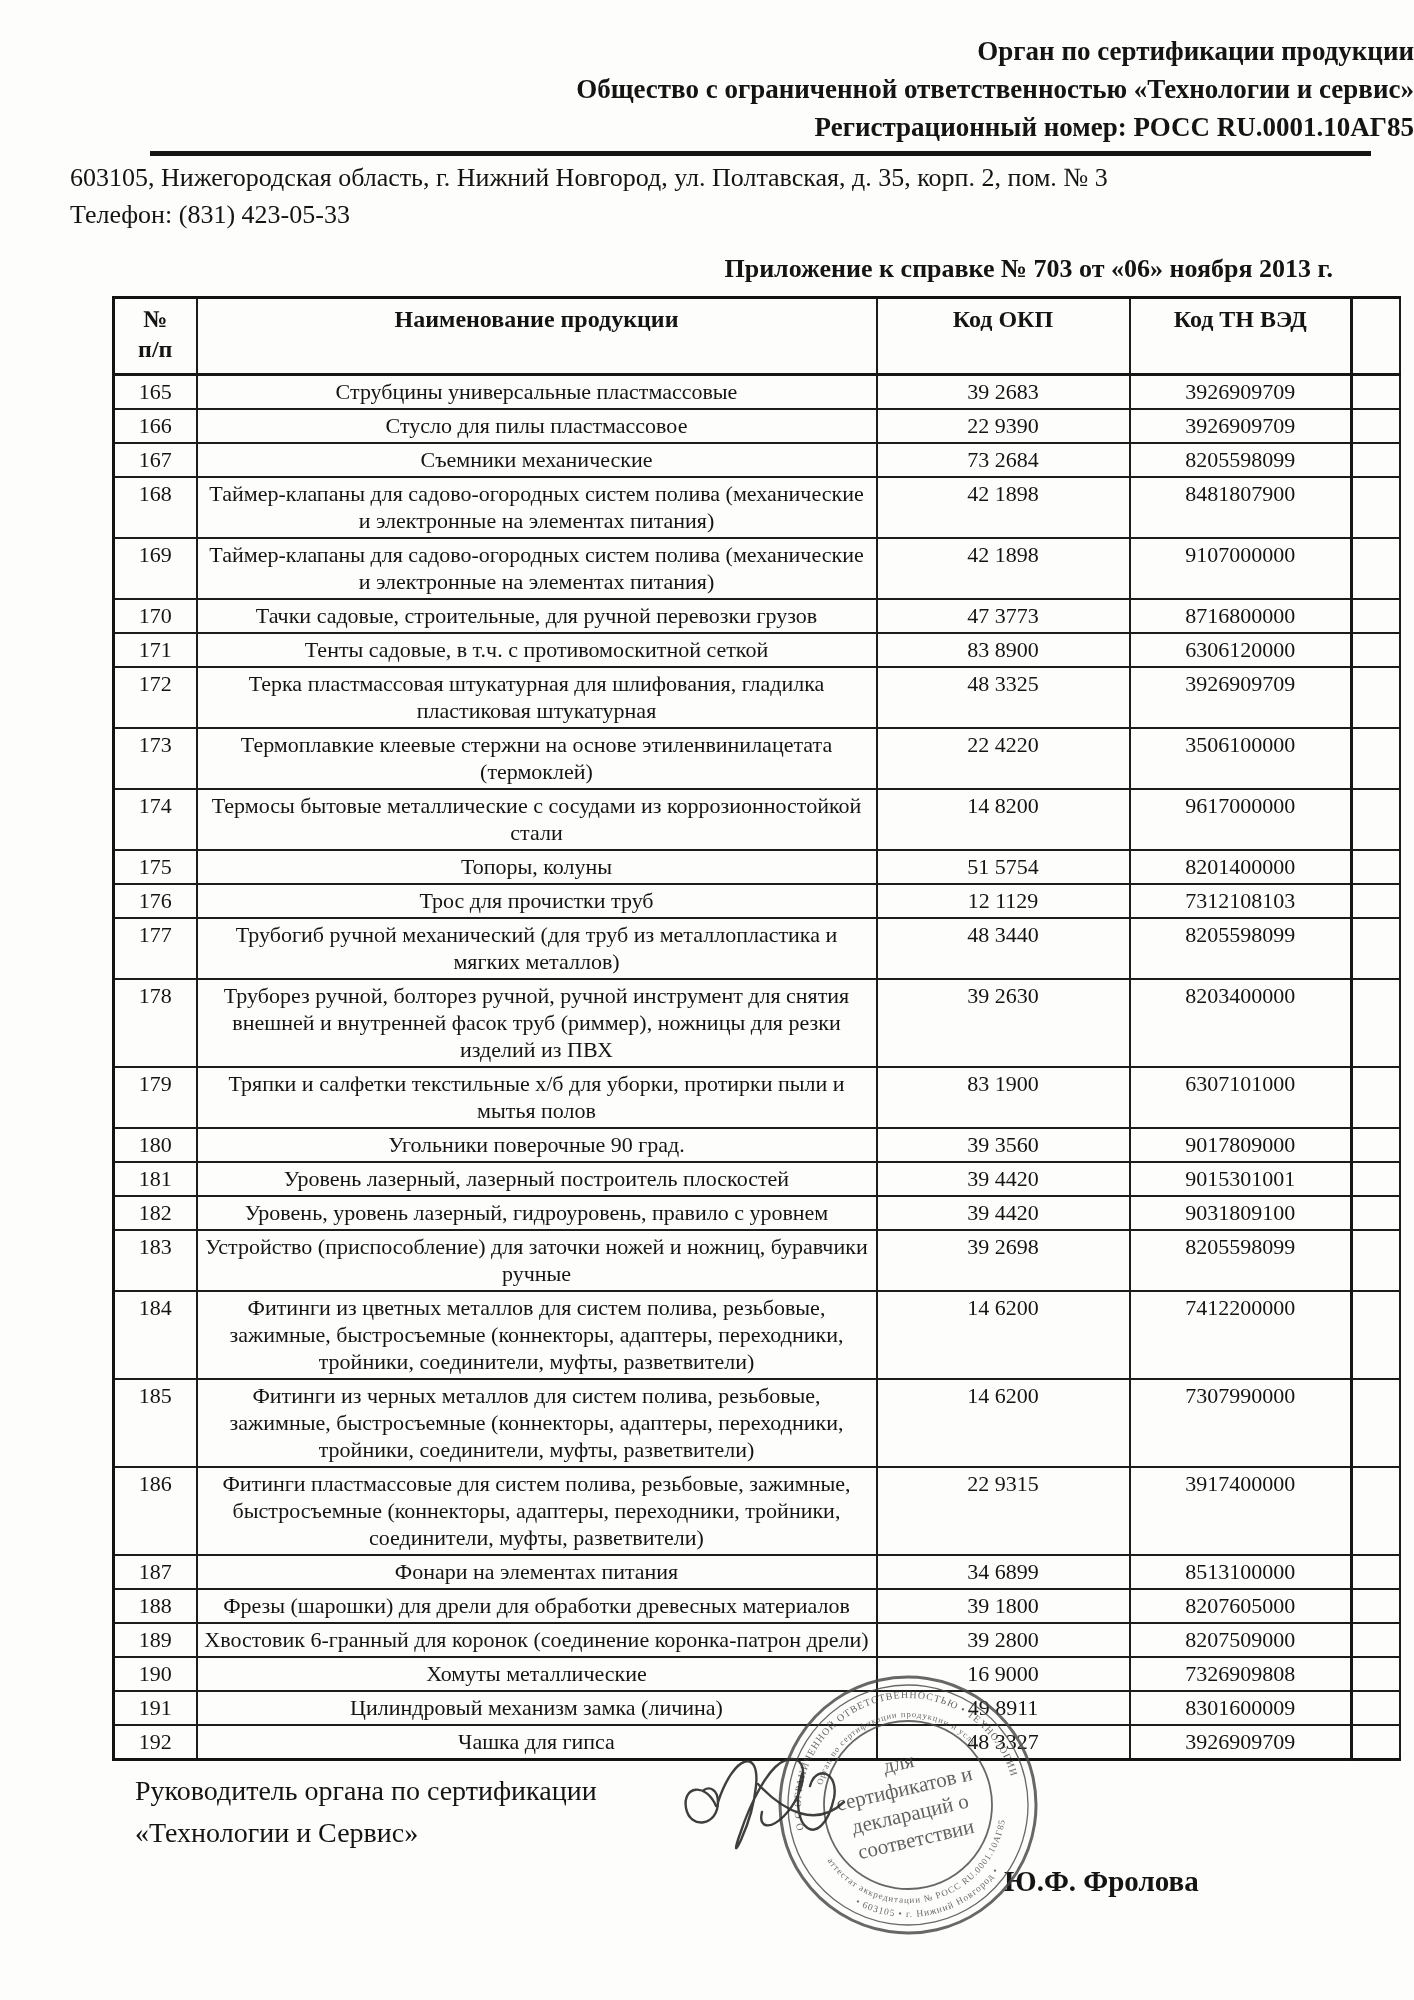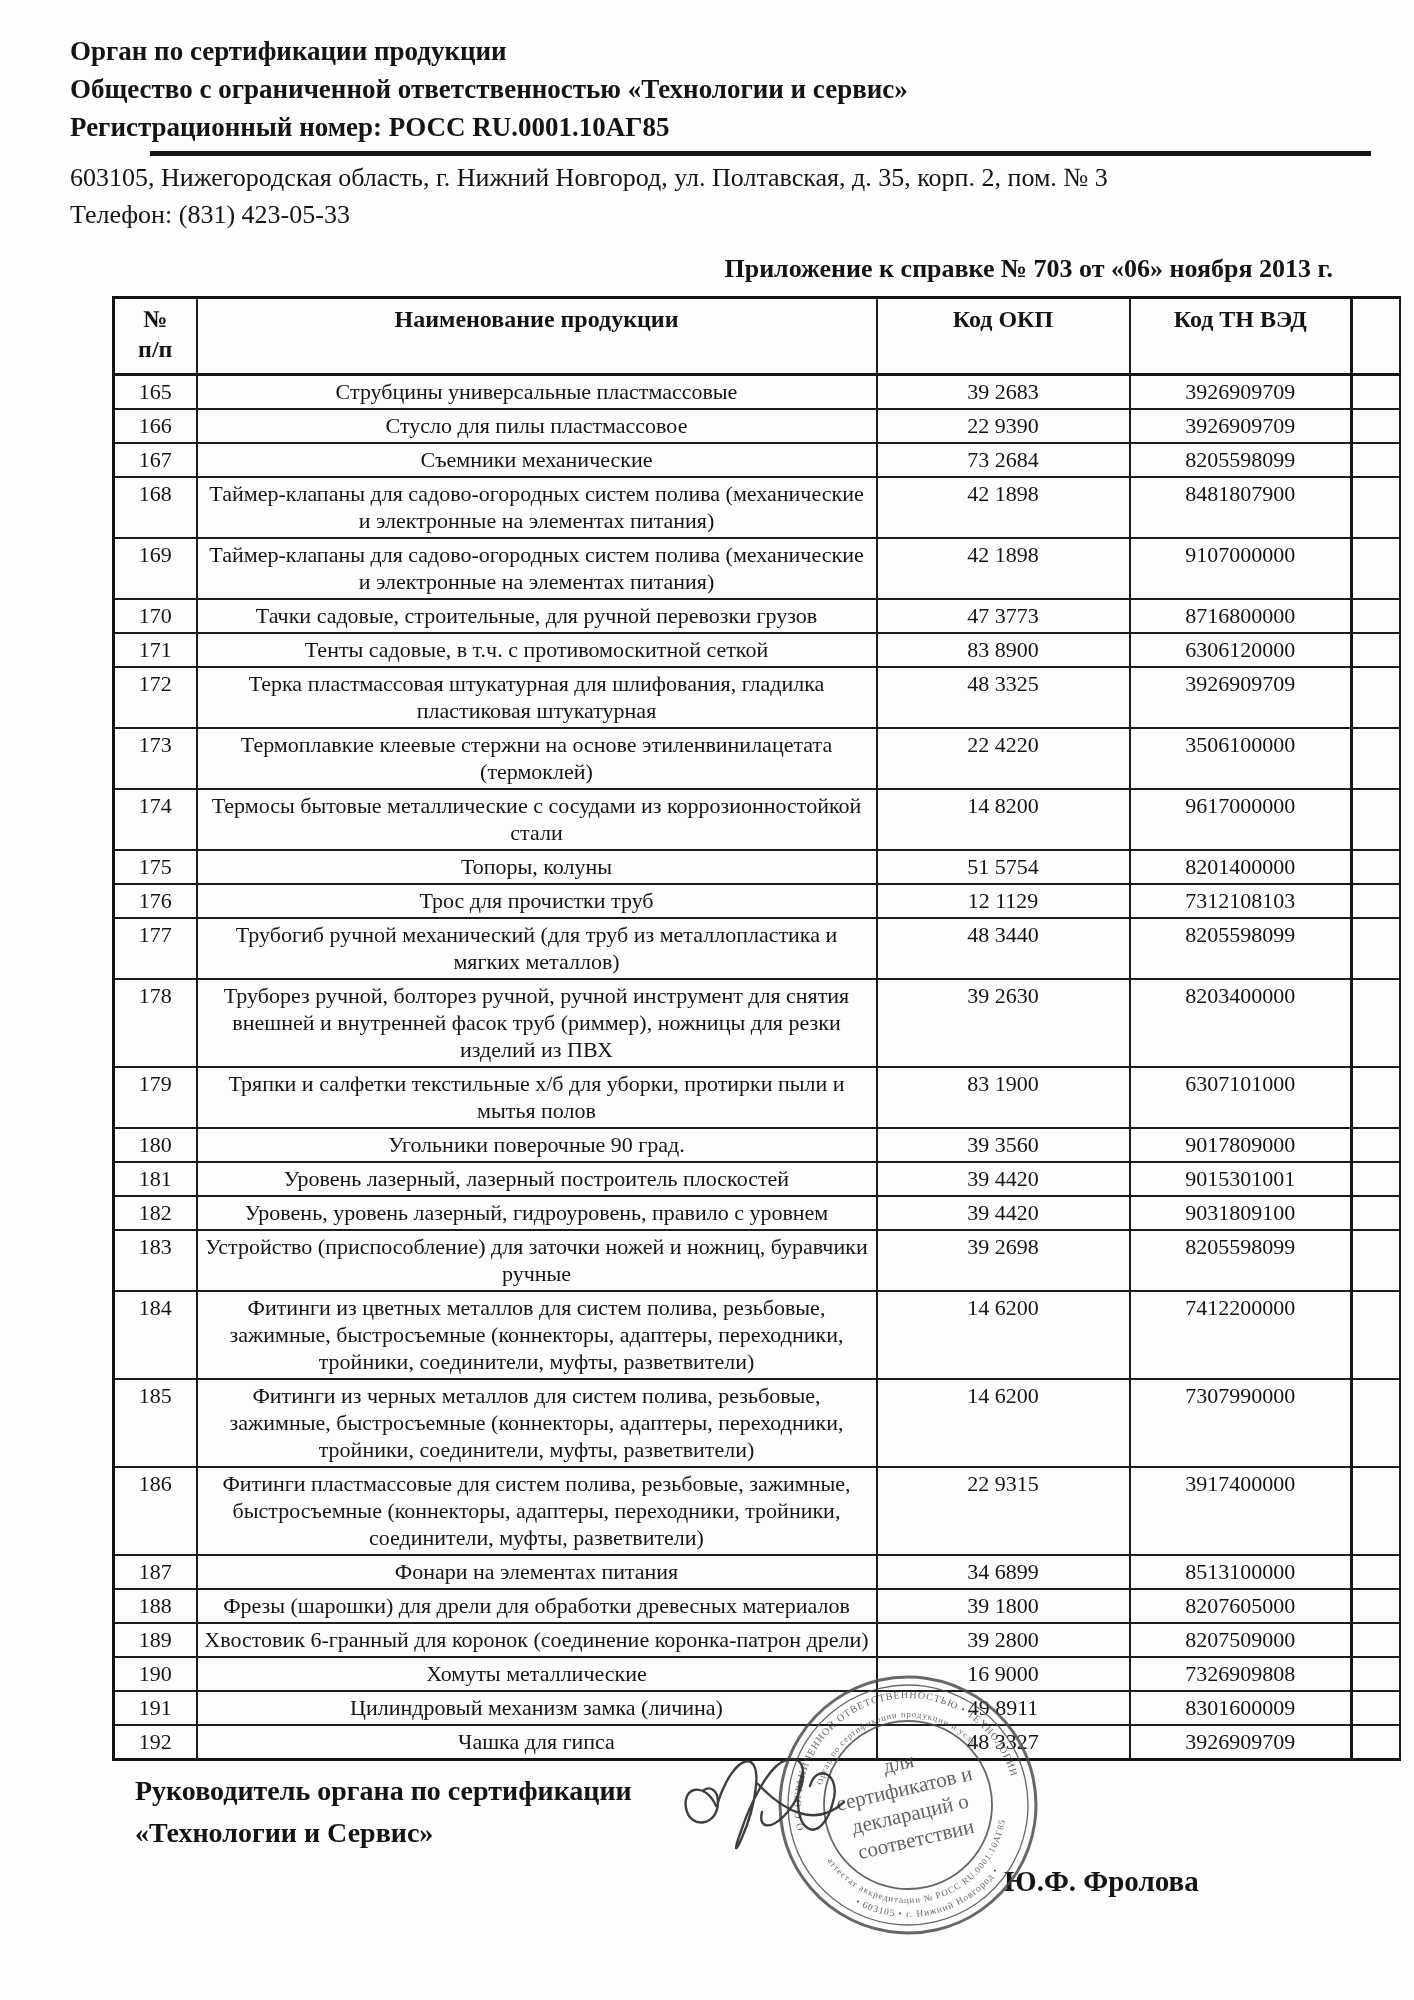--- a/index.html
+++ b/index.html
@@ -4,21 +4,21 @@
 <style>
   html,body { margin:0; padding:0; }
   body {
     width:1414px; height:2000px;
     background:#fdfdfc;
     font-family:"Liberation Serif", serif;
     color:#141414;
     position:relative;
     overflow:hidden;
   }
-  .doc-header { padding-top:32px; margin-left:70px; width:1344px; text-align:left; }
+  .doc-header { padding-top:32px; margin-left:70px; width:1344px; text-align:right; }
   .title-line { font-size:27px; font-weight:bold; line-height:38px; }
   .rule { margin:5px 0 3px 150px; width:1221px; height:5px; background:#161616; }
   .plain-line { margin-left:70px; width:1344px; font-size:26px; line-height:37px; }
   .annex-line { width:1333px; text-align:right; font-weight:bold; font-size:26px; line-height:36px; margin-top:18px; }
 
   table.products {
     border-collapse:collapse;
     table-layout:fixed;
     margin:9px 0 0 112px;
     width:1286px;
@@ -41,21 +41,21 @@
     padding-top:5px;
     padding-bottom:9px;
     border-bottom:3px solid #161616;
   }
   th.col-num { white-space:pre-line; }
   .c4 { border-right:3px solid #161616 !important; }
   .ghost { border-right:2px solid #3a3a3a; }
 
   .footer-role {
     position:absolute; left:135px; top:1770px;
-    font-size:28px; font-weight:bold; line-height:42px;
+    font-size:28px; font-weight:normal; line-height:42px;
     z-index:2;
   }
   .signer-name {
     position:absolute; left:1004px; top:1865px;
     font-size:29px; font-weight:bold;
     z-index:1;
   }
   svg.stamp { position:absolute; left:758px; top:1655px; z-index:4; opacity:0.82; }
   svg.signature { position:absolute; left:662px; top:1740px; z-index:5; opacity:0.9; }
   .stamp-ring-text { fill:#474747; letter-spacing:1px; }

